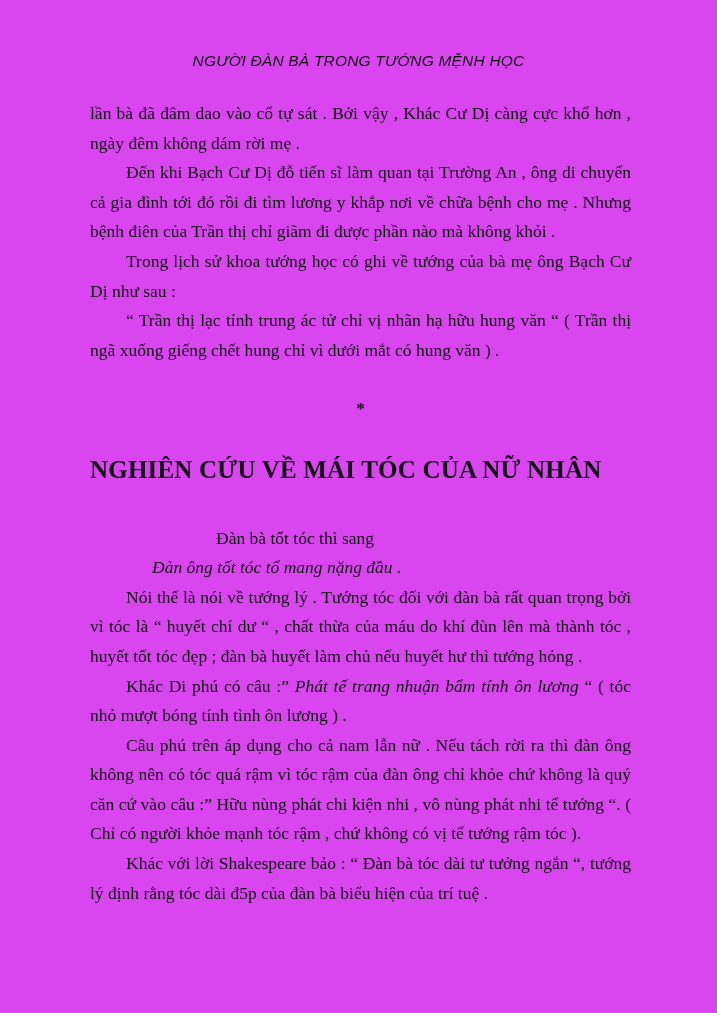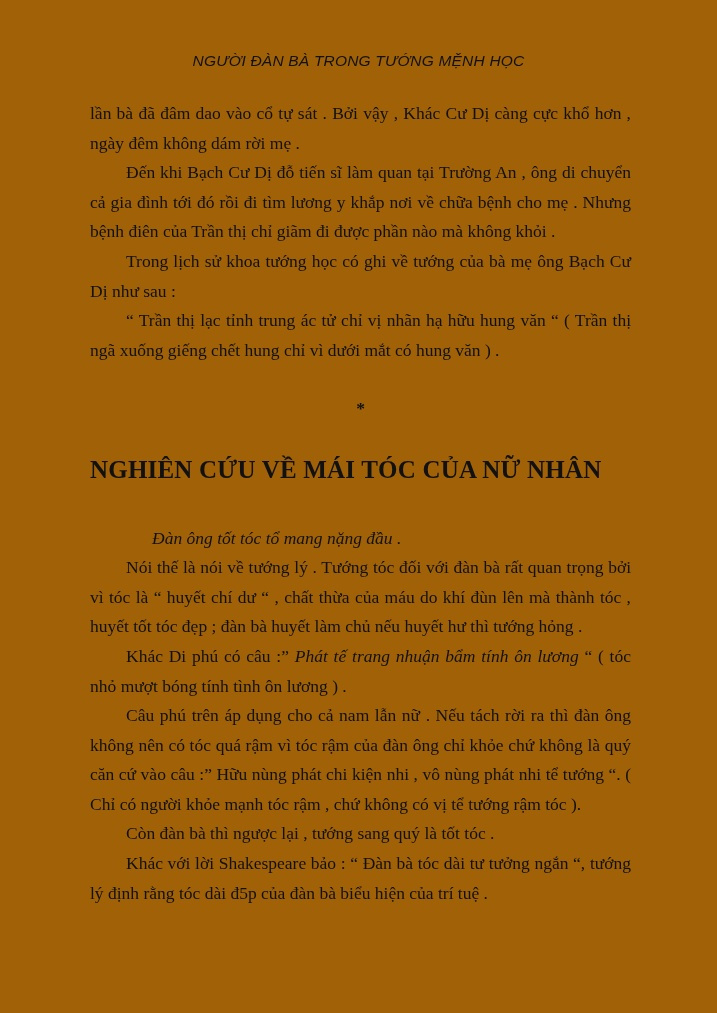--- a/index.html
+++ b/index.html
@@ -2,21 +2,21 @@
 <html><head>
 <meta charset="utf-8">
 <style>
   * { margin: 0; padding: 0; box-sizing: border-box; }
   html, body { background: #e8e8e8; }
   .page {
     position: relative;
     width: 717px;
     height: 1013px;
     margin: 0 auto;
-    background: #a16207;
+    background: #d946ef;
     color: #1a1a1a;
     overflow: hidden;
   }
   .header-title {
     position: absolute;
     top: 52px;
     left: 0;
     width: 100%;
     text-align: center;
     font-family: "Liberation Sans", sans-serif;
@@ -85,26 +85,26 @@
     <p class="no-indent">lần bà đã đâm dao vào cổ tự sát . Bởi vậy , Khác Cư Dị càng cực khổ hơn , ngày đêm không dám rời mẹ .</p>
     <p>Đến khi Bạch Cư Dị đỗ tiến sĩ làm quan tại Trường An , ông di chuyển cả gia đình tới đó rồi đi tìm lương y khắp nơi về chữa bệnh cho mẹ . Nhưng bệnh điên của Trần thị chỉ giãm đi được phần nào mà không khỏi .</p>
     <p>Trong lịch sử khoa tướng học có ghi về tướng của bà mẹ ông Bạch Cư Dị như sau :</p>
     <p>“ Trần thị lạc tỉnh trung ác tử chỉ vị nhãn hạ hữu hung văn “ ( Trần thị ngã xuống giếng chết hung chỉ vì dưới mắt có hung văn ) .</p>
 
     <p class="separator">*</p>
 
     <h2 class="section-heading">NGHIÊN CỨU VỀ MÁI TÓC CỦA NỮ NHÂN</h2>
 
 
+    <p class="verse verse-1">Đàn bà tốt tóc thì sang</p>
     <p class="verse verse-2">Đàn ông tốt tóc tổ mang nặng đầu .</p>
 
     <p>Nói thế là nói về tướng lý . Tướng tóc đối với đàn bà rất quan trọng bởi vì tóc là “ huyết chí dư “ , chất thừa của máu do khí đùn lên mà thành tóc , huyết tốt tóc đẹp ; đàn bà huyết làm chủ nếu huyết hư thì tướng hỏng .</p>
 
     <p><span>Khác Di phú có câu :” </span><span class="italic-quote">Phát tế trang nhuận bẩm tính ôn lương</span><span> “ ( tóc nhỏ mượt bóng tính tình ôn lương ) .</span></p>
 
     <p>Câu phú trên áp dụng cho cả nam lẫn nữ . Nếu tách rời ra thì đàn ông không nên có tóc quá rậm vì tóc rậm của đàn ông chỉ khỏe chứ không là quý căn cứ vào câu :” Hữu nùng phát chi kiện nhi , vô nùng phát nhi tể tướng “. ( Chỉ có người khỏe mạnh tóc rậm , chứ không có vị tể tướng rậm tóc ).</p>
-    <p>Còn đàn bà thì ngược lại , tướng sang quý là tốt tóc .</p>
     <p>Khác với lời Shakespeare bảo : “ Đàn bà tóc dài tư tưởng ngắn “, tướng lý định rằng tóc dài đ5p của đàn bà biểu hiện của trí tuệ .</p>
 
   </div>
 
 
 </div>
 
 </body></html>

